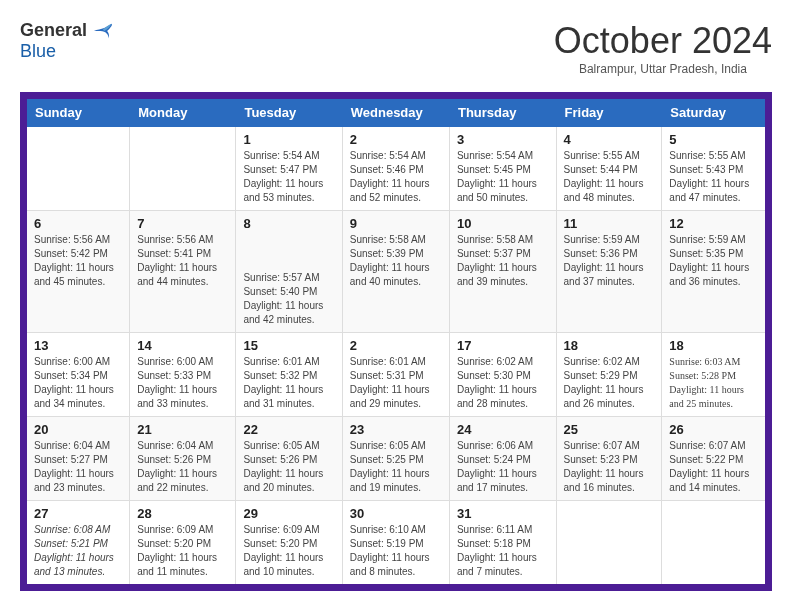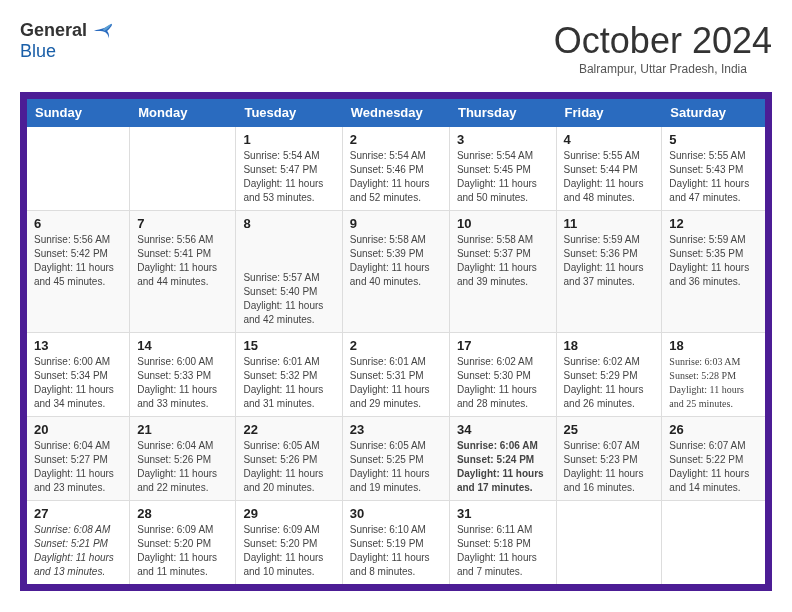--- a/index.html
+++ b/index.html
@@ -269,22 +269,22 @@
 Sunset: 5:26 PM
 Daylight: 11 hours and 20 minutes.</div>
         </td>
         <td>
           <div class="day-number">23</div>
           <div class="day-info" style="white-space: pre-line;">Sunrise: 6:05 AM
 Sunset: 5:25 PM
 Daylight: 11 hours and 19 minutes.</div>
         </td>
         <td>
-          <div class="day-number">34</div>
-          <div class="day-info" style="white-space: pre-line; font-weight: bold;">Sunrise: 6:06 AM
+          <div class="day-number">24</div>
+          <div class="day-info" style="white-space: pre-line;">Sunrise: 6:06 AM
 Sunset: 5:24 PM
 Daylight: 11 hours and 17 minutes.</div>
         </td>
         <td>
           <div class="day-number">25</div>
           <div class="day-info" style="white-space: pre-line;">Sunrise: 6:07 AM
 Sunset: 5:23 PM
 Daylight: 11 hours and 16 minutes.</div>
         </td>
         <td>

